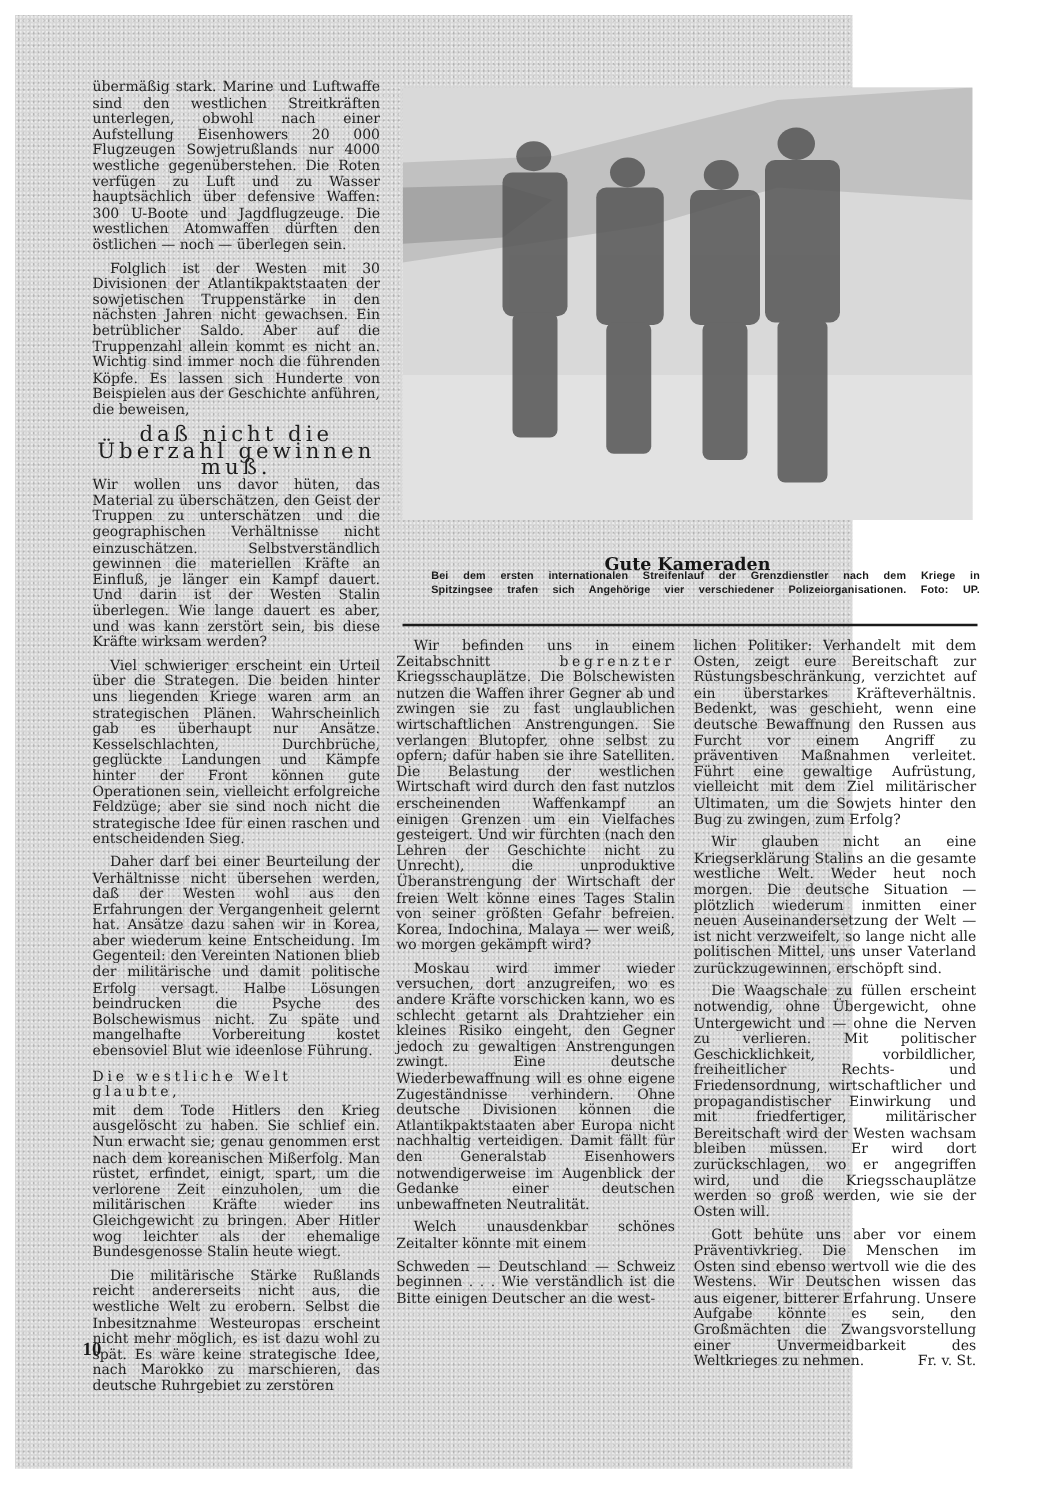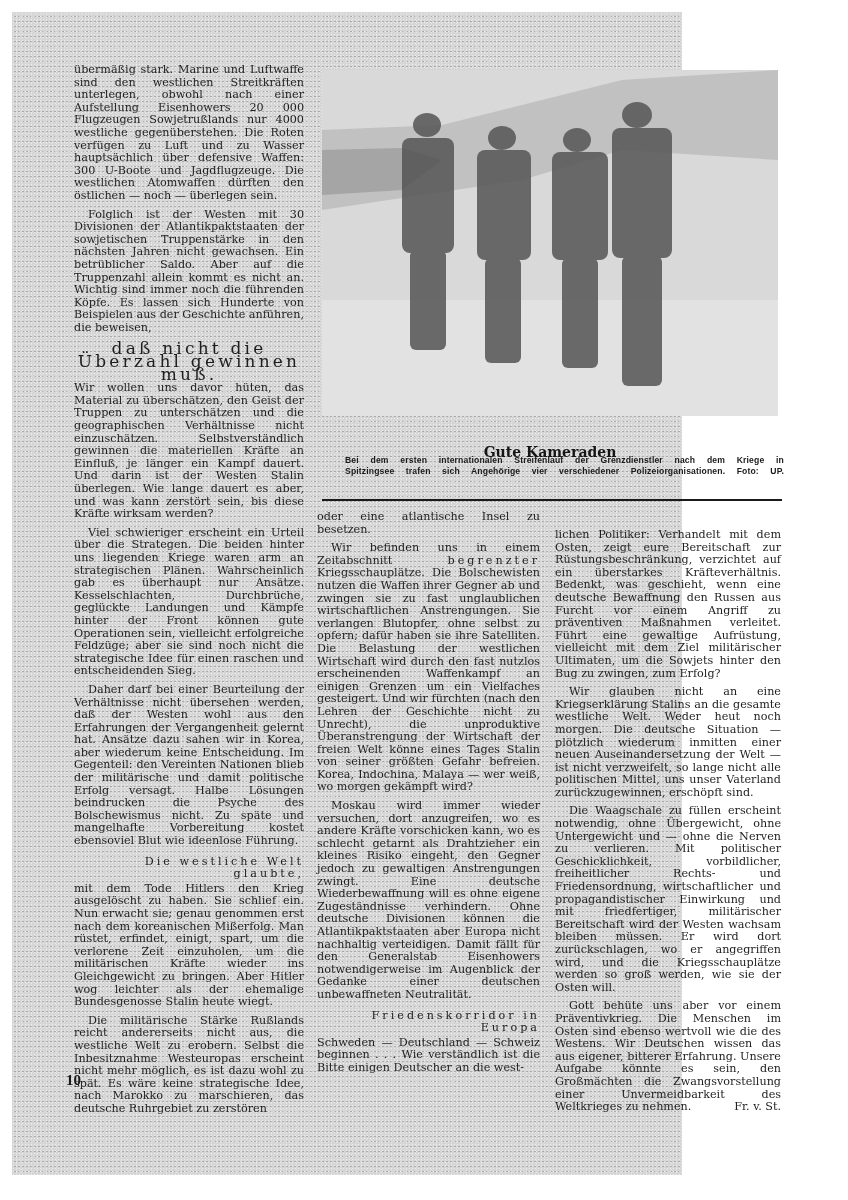--- a/index.html
+++ b/index.html
@@ -18,26 +18,26 @@
     background-position: 0 0, 1px 2px, 2px 1px;
   }
   .col {
     position: absolute; font-size: 11.2px; line-height: 12.6px; text-align: justify;
     hyphens: manual;
   }
   .col p { margin: 0 0 6px 0; text-indent: 14px; }
   .col p.noindent { text-indent: 0; }
   .col1 { left: 62px; top: 52px; width: 230px; }
   .col2 { left: 305px; top: 499px; width: 223px; }
-  .col3 { left: 543px; top: 517px; width: 226px; }
+  .col3 { left: 543px; top: 499px; width: 226px; }
   .subhead {
     letter-spacing: 3.2px; text-align: center; margin: 8px 0 2px 0; font-size: 17px;
   }
   .runin { letter-spacing: 3px; }
-  .subhead-left { letter-spacing: 3px; text-align: right; margin: 8px 0 2px 0; }
+  .subhead-left { letter-spacing: 3px; text-align: left; margin: 8px 0 2px 0; }
   .photo {
     position: absolute; left: 310px; top: 58px; width: 456px; height: 346px;
     background: linear-gradient(180deg, #cfcfcf 0%, #e4e4e4 40%, #dedede 100%);
     overflow: hidden;
   }
   .photo svg { width: 100%; height: 100%; display: block; }
   .caption-title {
     position: absolute; left: 310px; top: 418px; width: 456px; text-align: center;
     font-family: "DejaVu Serif", serif; font-weight: bold; font-size: 14px; color: #151515; margin-top: 14px;
   }
@@ -98,24 +98,23 @@
   </div>
 
   <div class="caption-title">Gute Kameraden</div>
   <div class="caption-text">
     <span>Bei dem ersten internationalen Streifenlauf der Grenzdienstler nach dem Kriege in</span>
     <span>Spitzingsee trafen sich Angehörige vier verschiedener Polizeiorganisationen. Foto: UP.</span>
   </div>
   <div class="rule"></div>
 
   <div class="col col2">
-    <p class="noindent">oder eine atlantische Insel zu besetzen.</p>
     <p><span>Wir befinden uns in einem Zeitabschnitt </span><span class="runin">begrenzter</span><span> Kriegsschauplätze. Die Bolschewisten nutzen die Waffen ihrer Gegner ab und zwingen sie zu fast unglaublichen wirtschaftlichen Anstrengungen. Sie verlangen Blutopfer, ohne selbst zu opfern; dafür haben sie ihre Satelliten. Die Belastung der westlichen Wirtschaft wird durch den fast nutzlos erscheinenden Waffenkampf an einigen Grenzen um ein Vielfaches gesteigert. Und wir fürchten (nach den Lehren der Geschichte nicht zu Unrecht), die unproduktive Überanstrengung der Wirtschaft der freien Welt könne eines Tages Stalin von seiner größten Gefahr befreien. Korea, Indochina, Malaya — wer weiß, wo morgen gekämpft wird?</span></p>
     <p>Moskau wird immer wieder versuchen, dort anzugreifen, wo es andere Kräfte vorschicken kann, wo es schlecht getarnt als Drahtzieher ein kleines Risiko eingeht, den Gegner jedoch zu gewaltigen Anstrengungen zwingt. Eine deutsche Wiederbewaffnung will es ohne eigene Zugeständnisse verhindern. Ohne deutsche Divisionen können die Atlantikpaktstaaten aber Europa nicht nachhaltig verteidigen. Damit fällt für den Generalstab Eisenhowers notwendigerweise im Augenblick der Gedanke einer deutschen unbewaffneten Neutralität.</p>
-    <div class="subhead-left">Friedenskorridor in Europa</div>
+    <p>Welch unausdenkbar schönes Zeitalter könnte mit einem</p>
     <p class="noindent">Schweden — Deutschland — Schweiz beginnen . . . Wie verständlich ist die Bitte einigen Deutscher an die west-</p>
   </div>
 
   <div class="col col3">
     <p class="noindent">lichen Politiker: Verhandelt mit dem Osten, zeigt eure Bereitschaft zur Rüstungsbeschränkung, verzichtet auf ein überstarkes Kräfteverhältnis. Bedenkt, was geschieht, wenn eine deutsche Bewaffnung den Russen aus Furcht vor einem Angriff zu präventiven Maßnahmen verleitet. Führt eine gewaltige Aufrüstung, vielleicht mit dem Ziel militärischer Ultimaten, um die Sowjets hinter den Bug zu zwingen, zum Erfolg?</p>
     <p>Wir glauben nicht an eine Kriegserklärung Stalins an die gesamte westliche Welt. Weder heut noch morgen. Die deutsche Situation — plötzlich wiederum inmitten einer neuen Auseinandersetzung der Welt — ist nicht verzweifelt, so lange nicht alle politischen Mittel, uns unser Vaterland zurückzugewinnen, erschöpft sind.</p>
     <p>Die Waagschale zu füllen erscheint notwendig, ohne Übergewicht, ohne Untergewicht und — ohne die Nerven zu verlieren. Mit politischer Geschicklichkeit, vorbildlicher, freiheitlicher Rechts- und Friedensordnung, wirtschaftlicher und propagandistischer Einwirkung und mit friedfertiger, militärischer Bereitschaft wird der Westen wachsam bleiben müssen. Er wird dort zurückschlagen, wo er angegriffen wird, und die Kriegsschauplätze werden so groß werden, wie sie der Osten will.</p>
     <p><span>Gott behüte uns aber vor einem Präventivkrieg. Die Menschen im Osten sind ebenso wertvoll wie die des Westens. Wir Deutschen wissen das aus eigener, bitterer Erfahrung. Unsere Aufgabe könnte es sein, den Großmächten die Zwangsvorstellung einer Unvermeidbarkeit des Weltkrieges zu nehmen.</span> <span class="signature">Fr. v. St.</span></p>
   </div>
 

